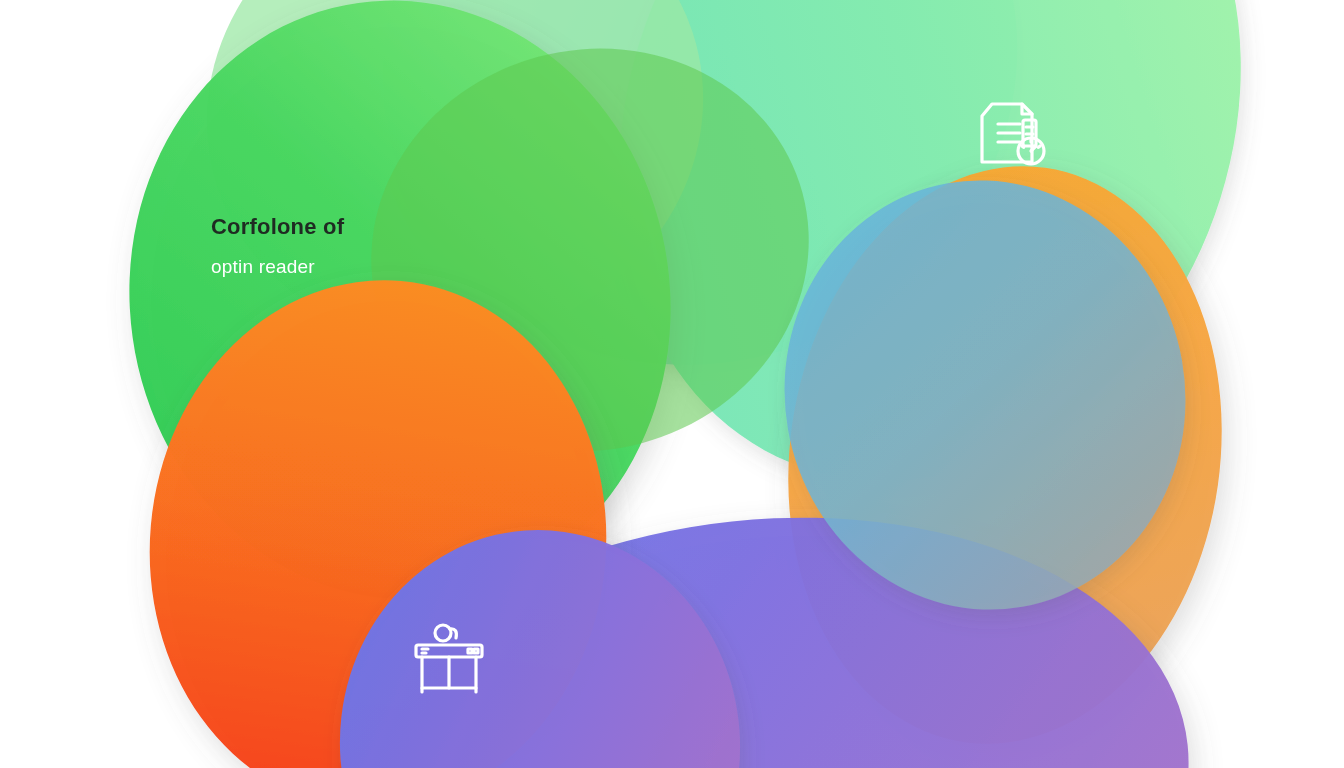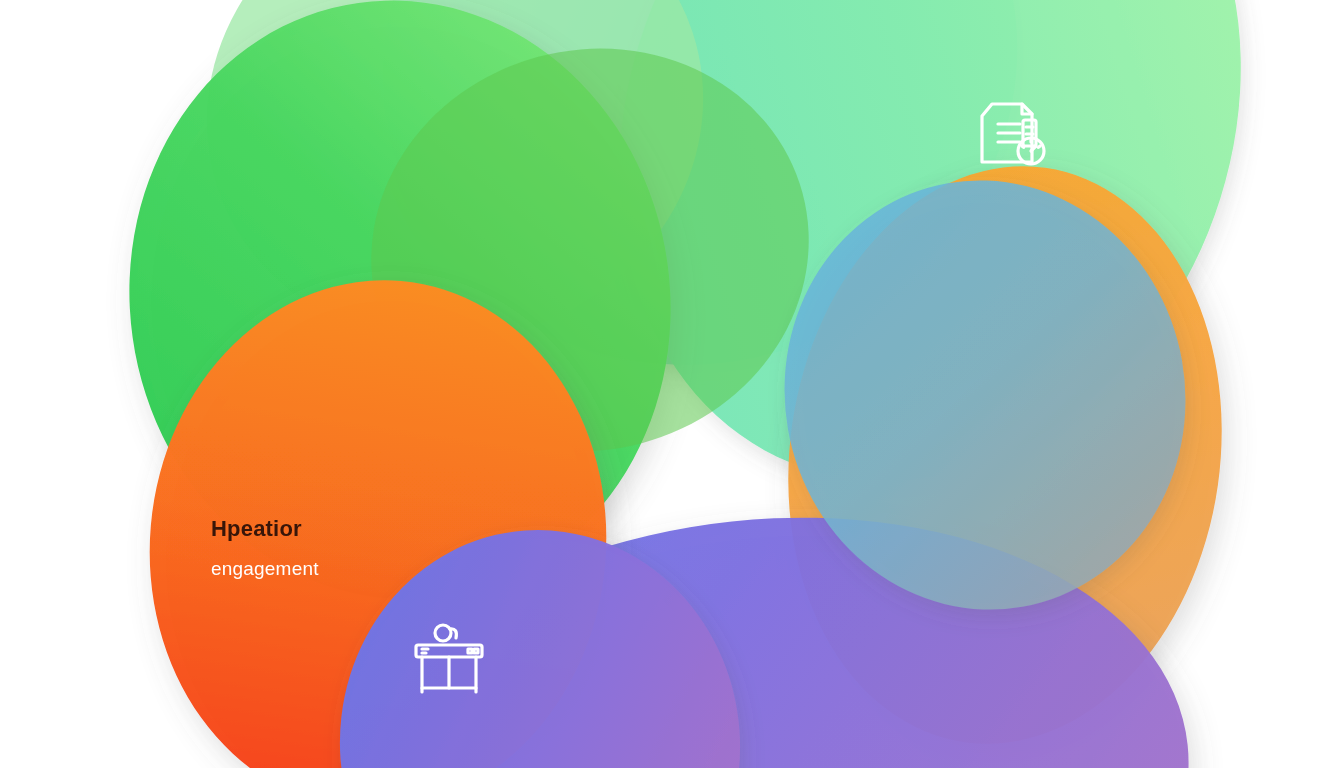--- a/index.html
+++ b/index.html
@@ -155,25 +155,25 @@
 
     <g filter="url(#softShadow2)">
       <ellipse cx="540" cy="745" rx="200" ry="215" transform="rotate(-4 540 745)" fill="url(#gPurple)" opacity="0.97"></ellipse>
     </g>
 
     <g>
       <ellipse cx="700" cy="400" rx="152" ry="195" transform="rotate(10 700 400)" fill="#ffffff" opacity="0.0"></ellipse>
     </g>
   </svg>
 
-
-  <div class="label-block" id="label-orange">
-    <div class="label-title" style="color:#381609">Hpeatior</div>
-    <div class="label-sub" style="color:#ffffff">engagement</div>
+  <div class="label-block" id="label-green">
+    <div class="label-title" style="color:#1f2b22">Corfolone of</div>
+    <div class="label-sub" style="color:#ffffff">optin reader</div>
   </div>
+
 
 
   <div class="icon-wrap" id="icon-report">
     <svg viewBox="0 0 92 92" width="92" height="92">
       <g fill="none" stroke="#ffffff" stroke-width="3.2" stroke-linecap="round" stroke-linejoin="round">
 
         <path d="M20 30 L30 18 L60 18 L70 28 L70 76 L20 76 Z"></path>
         <path d="M60 18 L60 28 L70 28"></path>
 
         <path d="M36 38 L58 38"></path>

